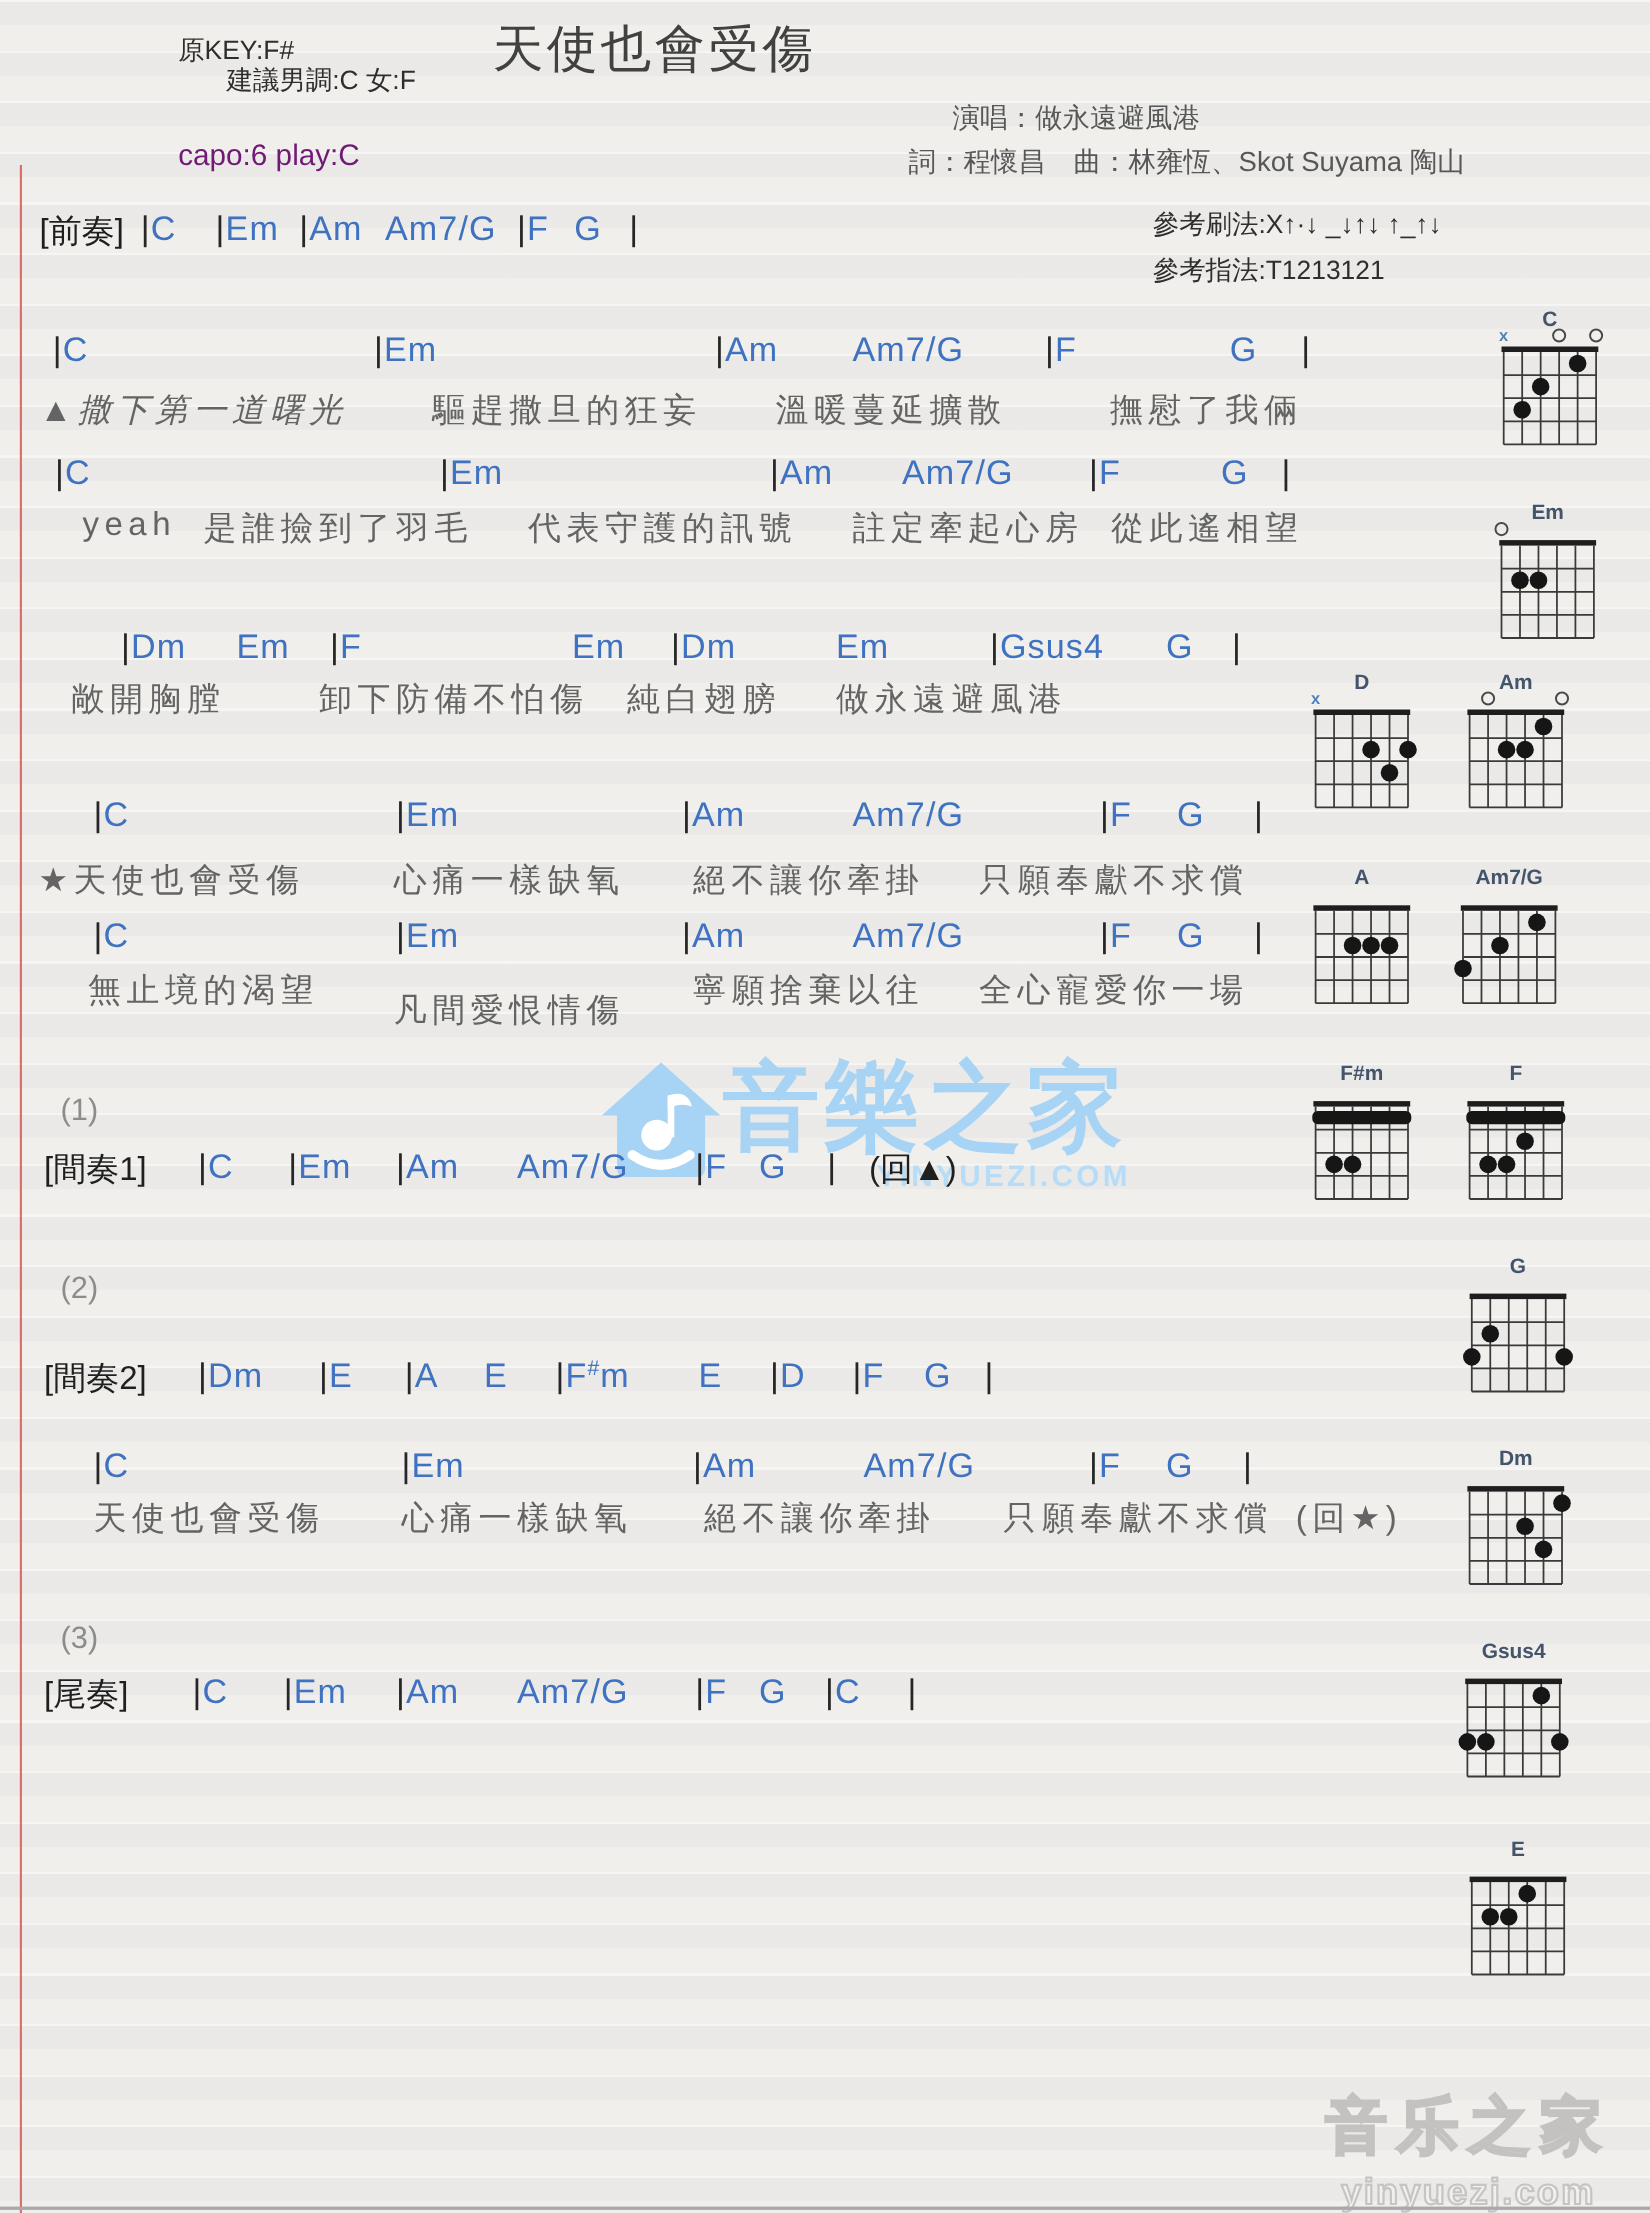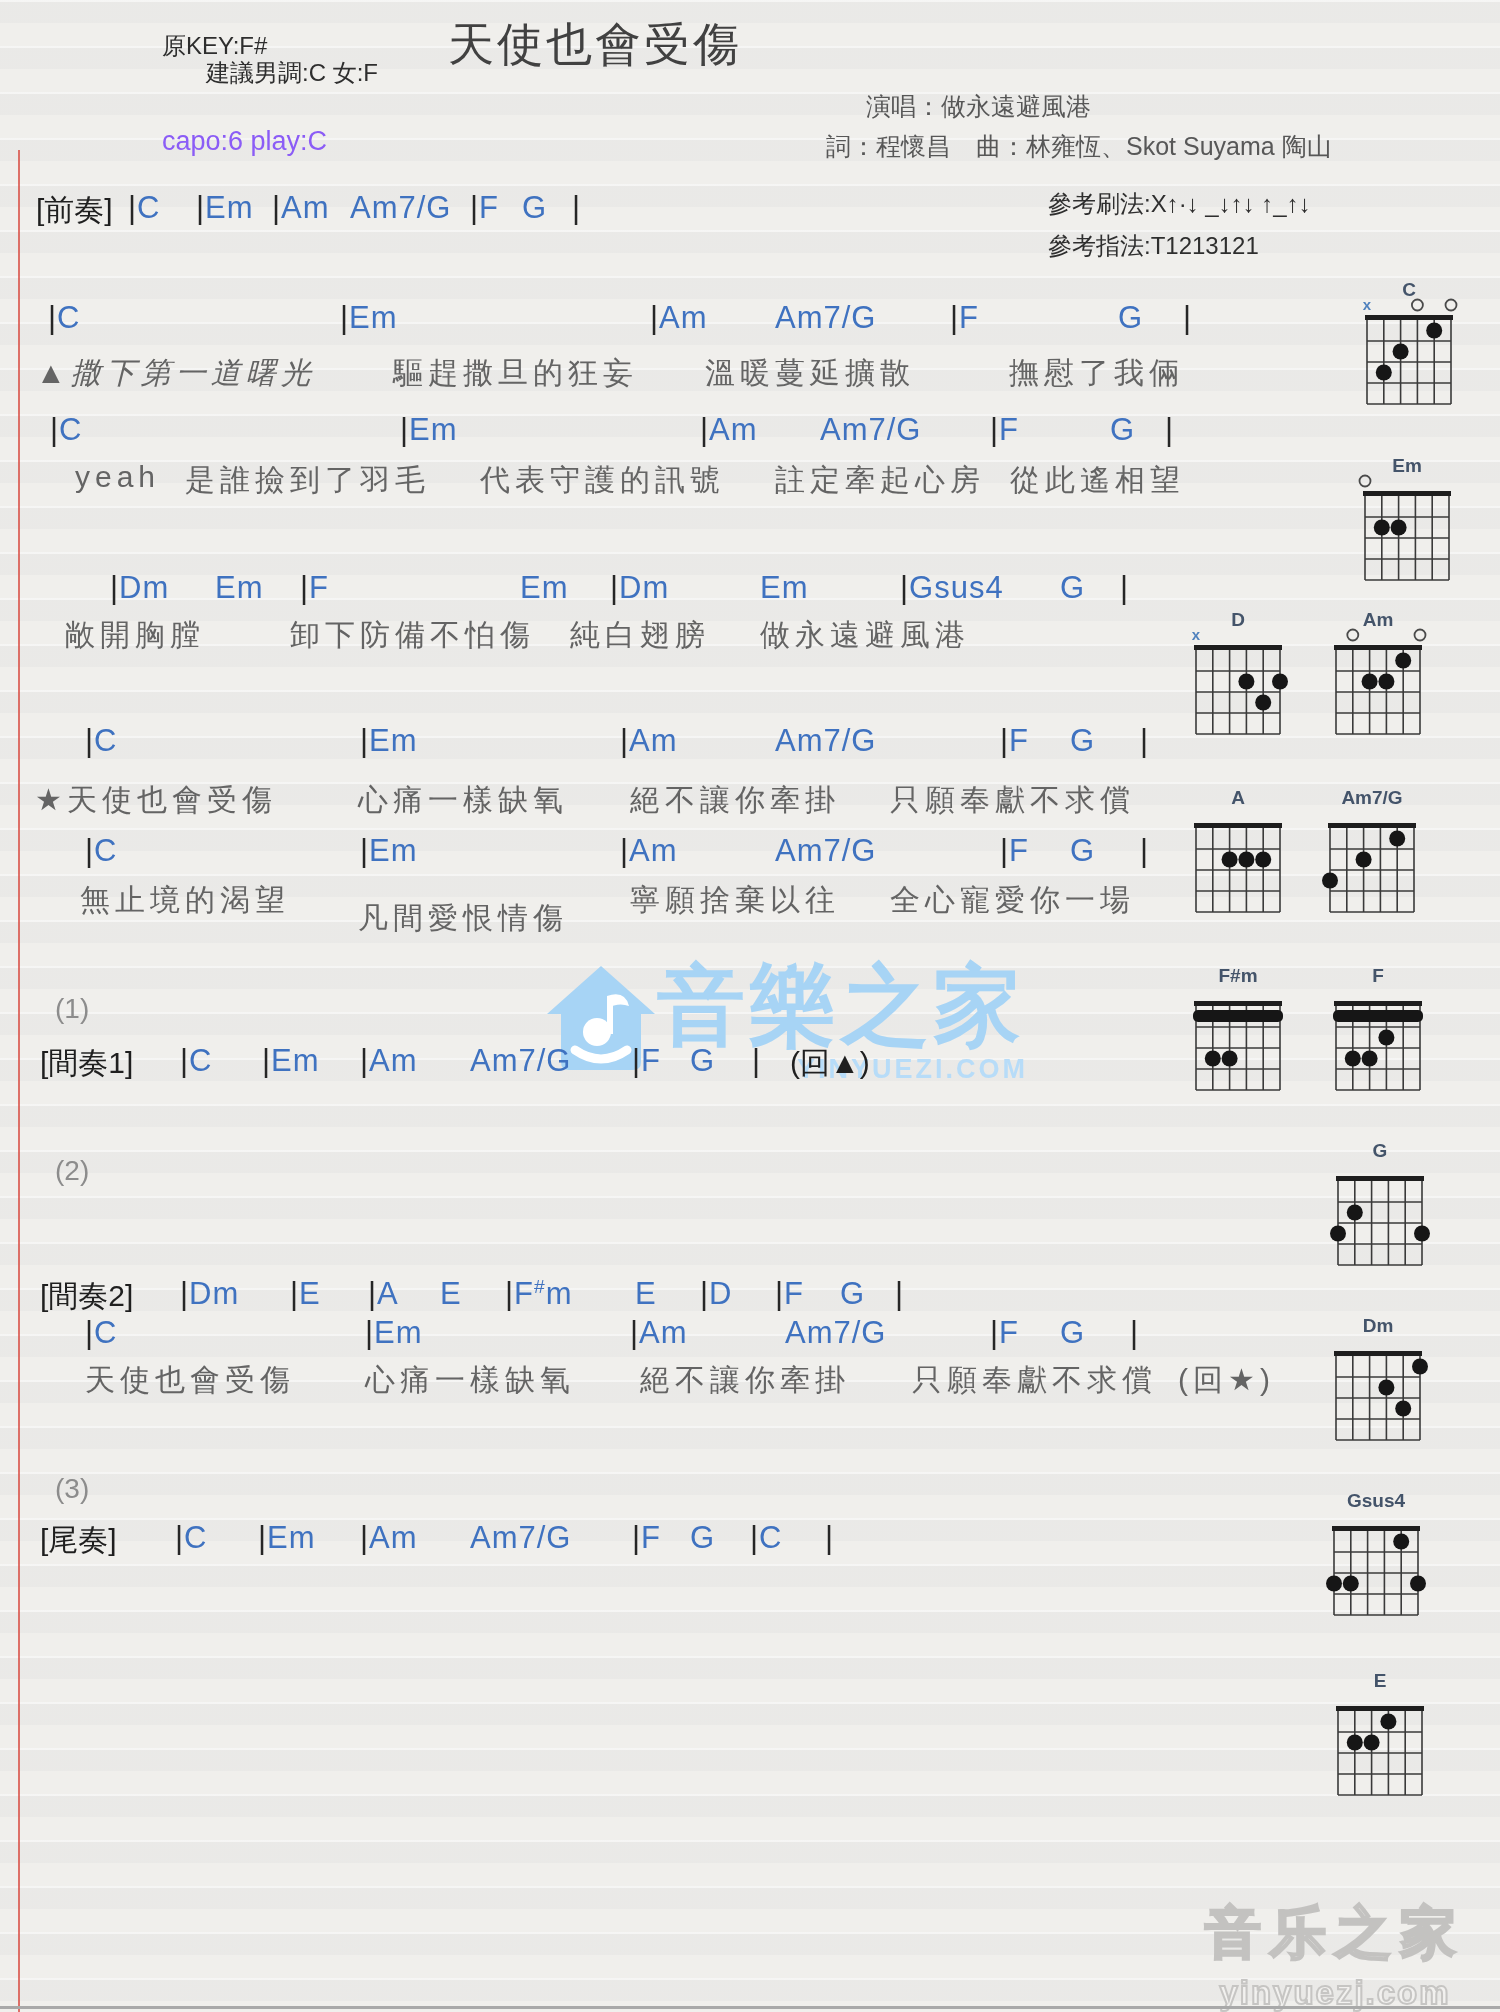--- a/index.html
+++ b/index.html
@@ -8,21 +8,21 @@
     font-family:"Liberation Sans","DejaVu Sans",sans-serif;
     background:
       repeating-linear-gradient(180deg, rgba(255,255,255,0.55) 0 2px, rgba(255,255,255,0) 2px 46px),
       repeating-linear-gradient(180deg, rgba(130,135,150,0.055) 0 23px, rgba(0,0,0,0) 23px 46px),
       #f0efec;
   }
   .abs{position:absolute;white-space:pre;}
   
   #page-title{font-size:46px;color:#414141;letter-spacing:3px;}
   .keyinfo{font-size:24px;color:#2e2e2e;}
-  #capo-line{font-size:27px;color:#8b5cf6;}
+  #capo-line{font-size:27px;color:#701a75;}
   .credit{font-size:25px;color:#575757;}
   .ref{font-size:24px;color:#2e2e2e;}
   
   .line{position:absolute;left:0;top:0;width:1500px;height:40px;}
   .tok{position:absolute;top:0;white-space:pre;}
   .tok.chord{font-size:31px;color:#3f72c0;letter-spacing:1px;}
   .tok.chord .bar{color:#262626;}
   .tok.chord sup{font-size:0.62em;}
   .tok.lyric{font-size:30px;color:#646464;letter-spacing:5px;}
   .tok.label{font-size:30px;color:#1f1f1f;}
@@ -175,21 +175,21 @@
       <span class="tok chord" style="left: 360px;"><span class="bar">|</span>Am</span>
       <span class="tok chord" style="left: 470px;">Am7/G</span>
       <span class="tok chord" style="left: 632px;"><span class="bar">|</span>F</span>
       <span class="tok chord" style="left: 690px;">G</span>
       <span class="tok chord" style="left: 752px;"><span class="bar">|</span></span>
       <span class="tok plain" style="left: 790px;">(回▲)</span>
     </div>
     <div class="line" style="top: 1155px;">
       <span class="tok note" style="left: 55px;">(2)</span>
     </div>
-    <div class="line" style="top: 1276px; text-align: right;">
+    <div class="line" style="top: 1233px; text-align: right;">
       <span class="tok label" style="left: 40px;">[間奏2]</span>
       <span class="tok chord" style="left: 180px;"><span class="bar">|</span>Dm</span>
       <span class="tok chord" style="left: 290px;"><span class="bar">|</span>E</span>
       <span class="tok chord" style="left: 368px;"><span class="bar">|</span>A</span>
       <span class="tok chord" style="left: 440px;">E</span>
       <span class="tok chord" style="left: 505px;"><span class="bar">|</span>F<sup>#</sup>m</span>
       <span class="tok chord" style="left: 635px;">E</span>
       <span class="tok chord" style="left: 700px;"><span class="bar">|</span>D</span>
       <span class="tok chord" style="left: 775px;"><span class="bar">|</span>F</span>
       <span class="tok chord" style="left: 840px;">G</span>

